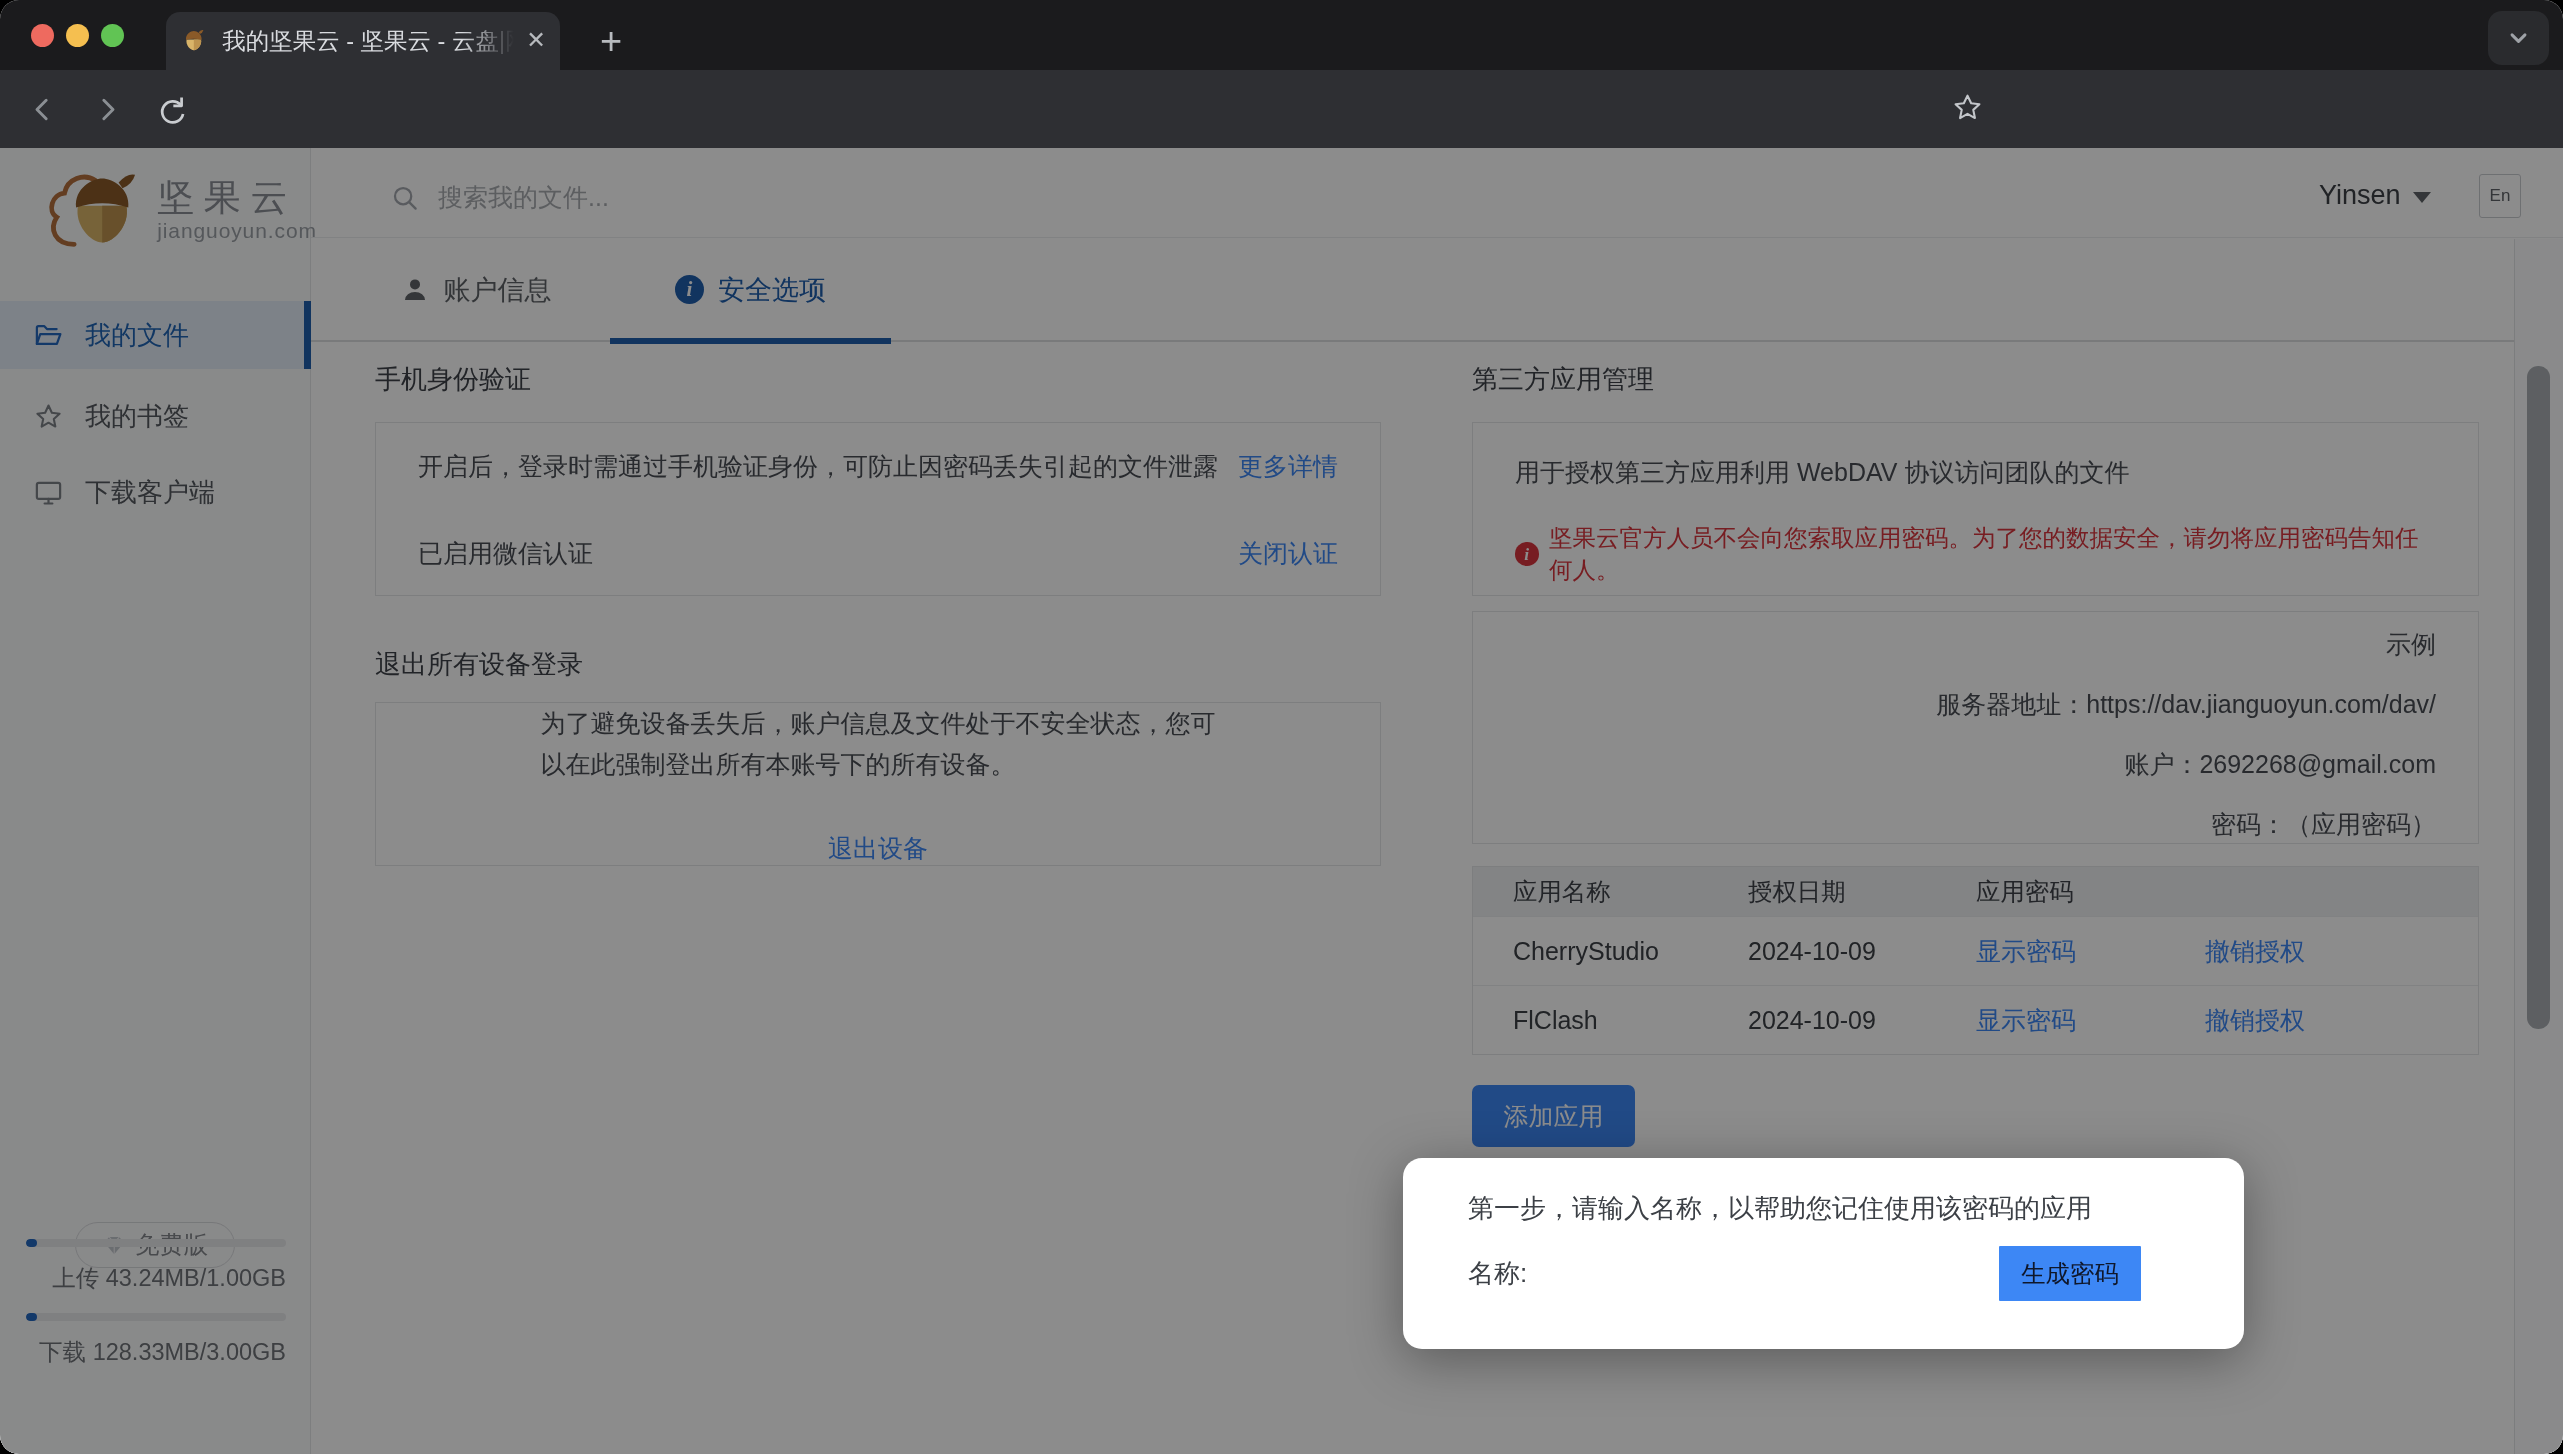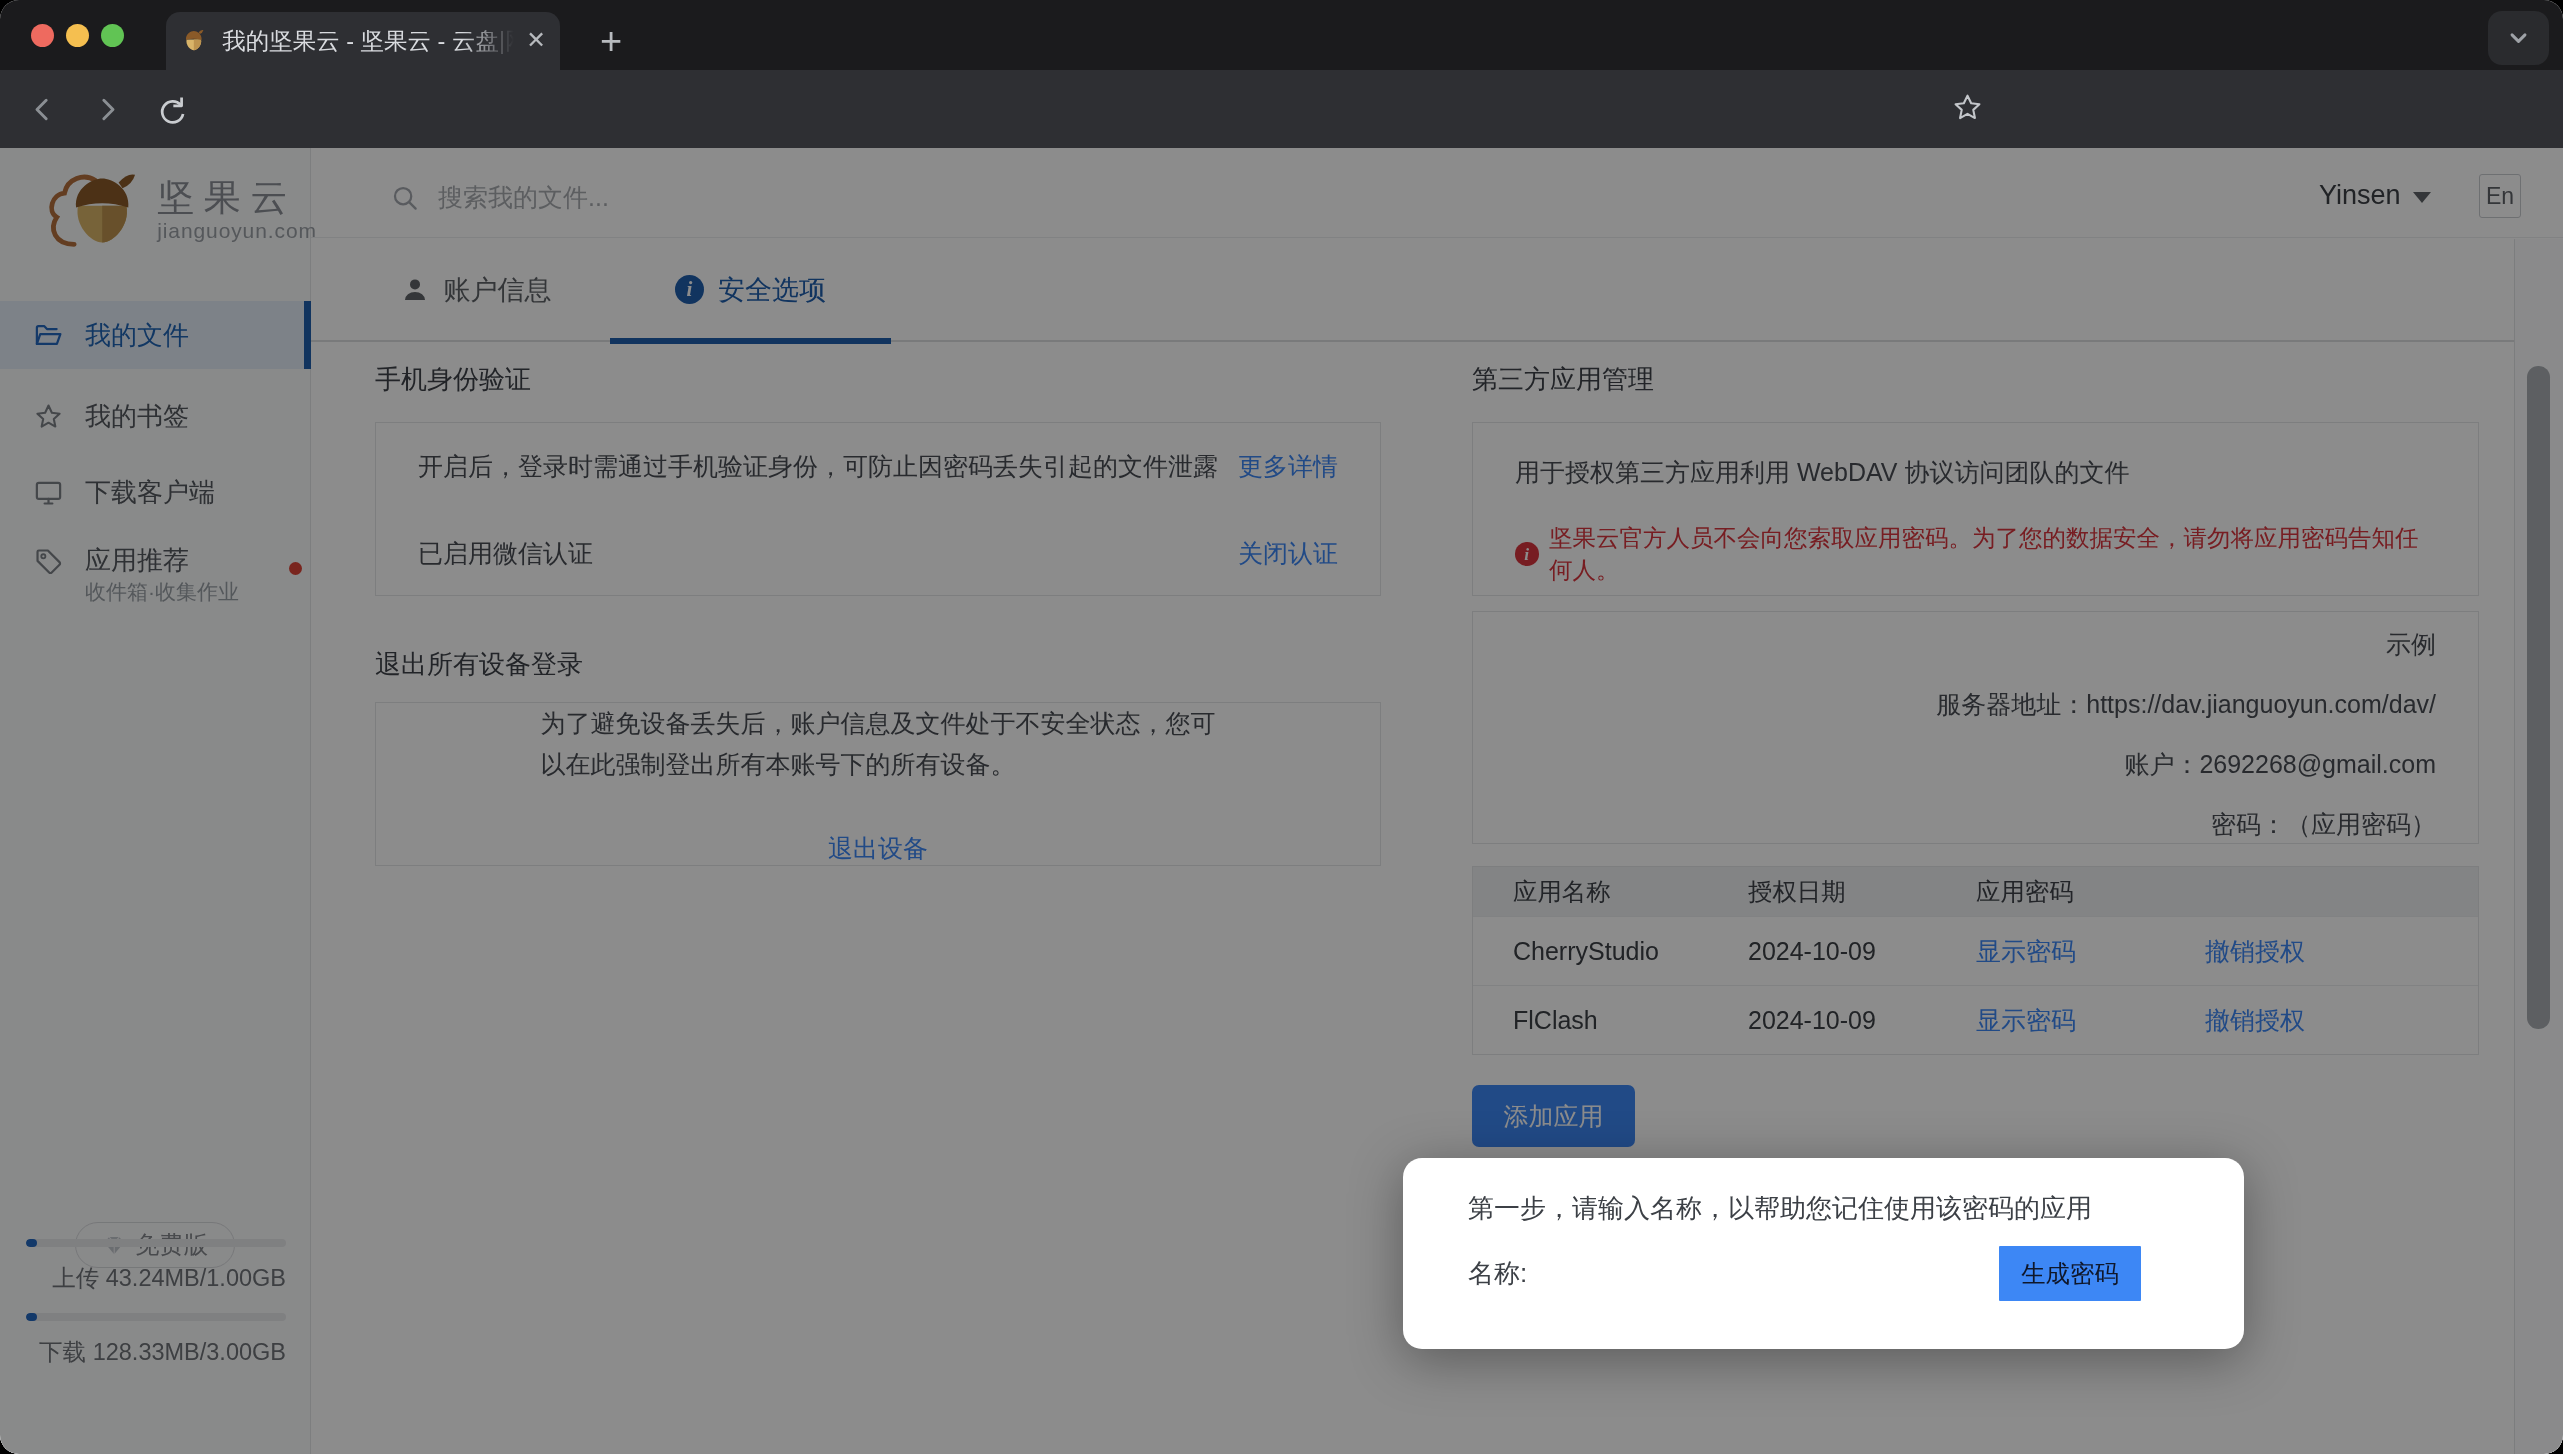--- a/index.html
+++ b/index.html
@@ -53,21 +53,21 @@
   .plan-txt{font-size:24.4px;color:#84878c;}
   .sbar{position:absolute;left:26px;width:260px;height:7.8px;background:#e8e9eb;border-radius:4.4px;overflow:hidden;}
   .sbar .fill{height:100%;background:#2468c0;border-radius:4.4px;}
   .quota{position:absolute;left:26px;width:260px;text-align:right;font-size:23.5px;color:#6f7378;}
 
   .hdr-search-ic{position:absolute;left:390px;top:35px;width:30px;height:30px;}
   .hdr-search{position:absolute;left:436px;top:24.4px;width:663px;height:51px;border:none;outline:none;background:transparent;font-size:25px;color:#4a4e55;}
   .hdr-search::placeholder{color:#a8abb0;}
   .username{position:absolute;left:2319px;top:32px;font-size:27px;color:#3c4046;}
   .caret{position:absolute;left:2413px;top:44px;width:0;height:0;border-left:9.6px solid transparent;border-right:9.6px solid transparent;border-top:11.3px solid #5f6368;}
-  .lang{position:absolute;left:2479px;top:26px;width:42px;height:44px;border:1.7px solid #c9ccd0;border-radius:3px;font-size:23px;color:#5f6368;display:flex;align-items:center;justify-content:center;}
+  .lang{position:absolute;left:2479px;top:26px;width:42px;height:44px;border:1.7px solid #c9ccd0;border-radius:3px;font-size:17px;color:#5f6368;display:flex;align-items:center;justify-content:center;}
   .hdr-line{position:absolute;left:311px;top:89px;width:2252px;height:0.9px;background:#ebedef;}
 
   .tabline{position:absolute;left:311px;top:192px;width:2208px;height:1.7px;background:#dcdee0;}
   .ptab{position:absolute;top:89px;height:105px;display:flex;align-items:center;justify-content:center;gap:14px;}
   .ptab1{left:371px;width:209px;}
   .ptab2{left:610px;width:281px;}
   .ptab .txt{font-size:27px;color:#5f6368;}
   .ptab2 .txt{color:#1f5fae;}
   .ptab2::after{content:"";position:absolute;left:0;right:0;bottom:-1.7px;height:6.1px;background:#1f5fae;}
   .infodot{width:29px;height:29px;border-radius:50%;background:#1f5fae;color:#fff;font-family:"Liberation Serif","DejaVu Serif",serif;font-style:italic;font-weight:bold;font-size:21px;display:flex;align-items:center;justify-content:center;}
@@ -235,29 +235,20 @@
             </svg>
         <span class="lbl">我的书签</span>
       </div>
       <div class="nav-item" style="top:314px;height:61px;">
         <svg class="ic" viewBox="0 0 24 24">
               <rect x="3" y="4.5" width="18" height="12.5" rx="1.5" fill="none" stroke="#7d8187" stroke-width="1.7"></rect>
               <path d="M9 20.5 h6 M12 17 v3.5" stroke="#7d8187" stroke-width="1.7" stroke-linecap="round" fill="none"></path>
             </svg>
         <span class="lbl">下载客户端</span>
       </div>
-      <div class="nav-item" style="top:386px;height:80px;align-items:flex-start;">
-        <svg class="ic" style="top:12.2px" viewBox="0 0 24 24">
-              <path d="M3.5 11.5 V4.5 a1 1 0 0 1 1-1 h7 l9 9 a1.4 1.4 0 0 1 0 2 l-6 6 a1.4 1.4 0 0 1 -2 0 z" fill="none" stroke="#7d8187" stroke-width="1.7" stroke-linejoin="round"></path>
-              <circle cx="8" cy="8" r="1.6" fill="none" stroke="#7d8187" stroke-width="1.4"></circle>
-            </svg>
-        <span class="lbl" style="top:8.7px">应用推荐</span>
-        <span class="nav-sub">收件箱·收集作业</span>
-        <span class="reddot"></span>
-      </div>
 
       <div class="plan">
         <svg width="24.4" height="24.4" viewBox="0 0 24 24">
               <path d="M7 4 h10 l4.5 5.5 -9.5 11.5 -9.5-11.5 z" fill="#c2c6cc"></path>
               <path d="M7 4 l5 5.5 5-5.5 M2.5 9.5 h19 M12 9.5 V21" stroke="#fff" stroke-width="1" fill="none" opacity=".85"></path>
             </svg>
         <span class="plan-txt">免费版</span>
       </div>
       <div class="sbar" style="top:1091px">
             <div class="fill" style="width: 4.2%;"></div>

